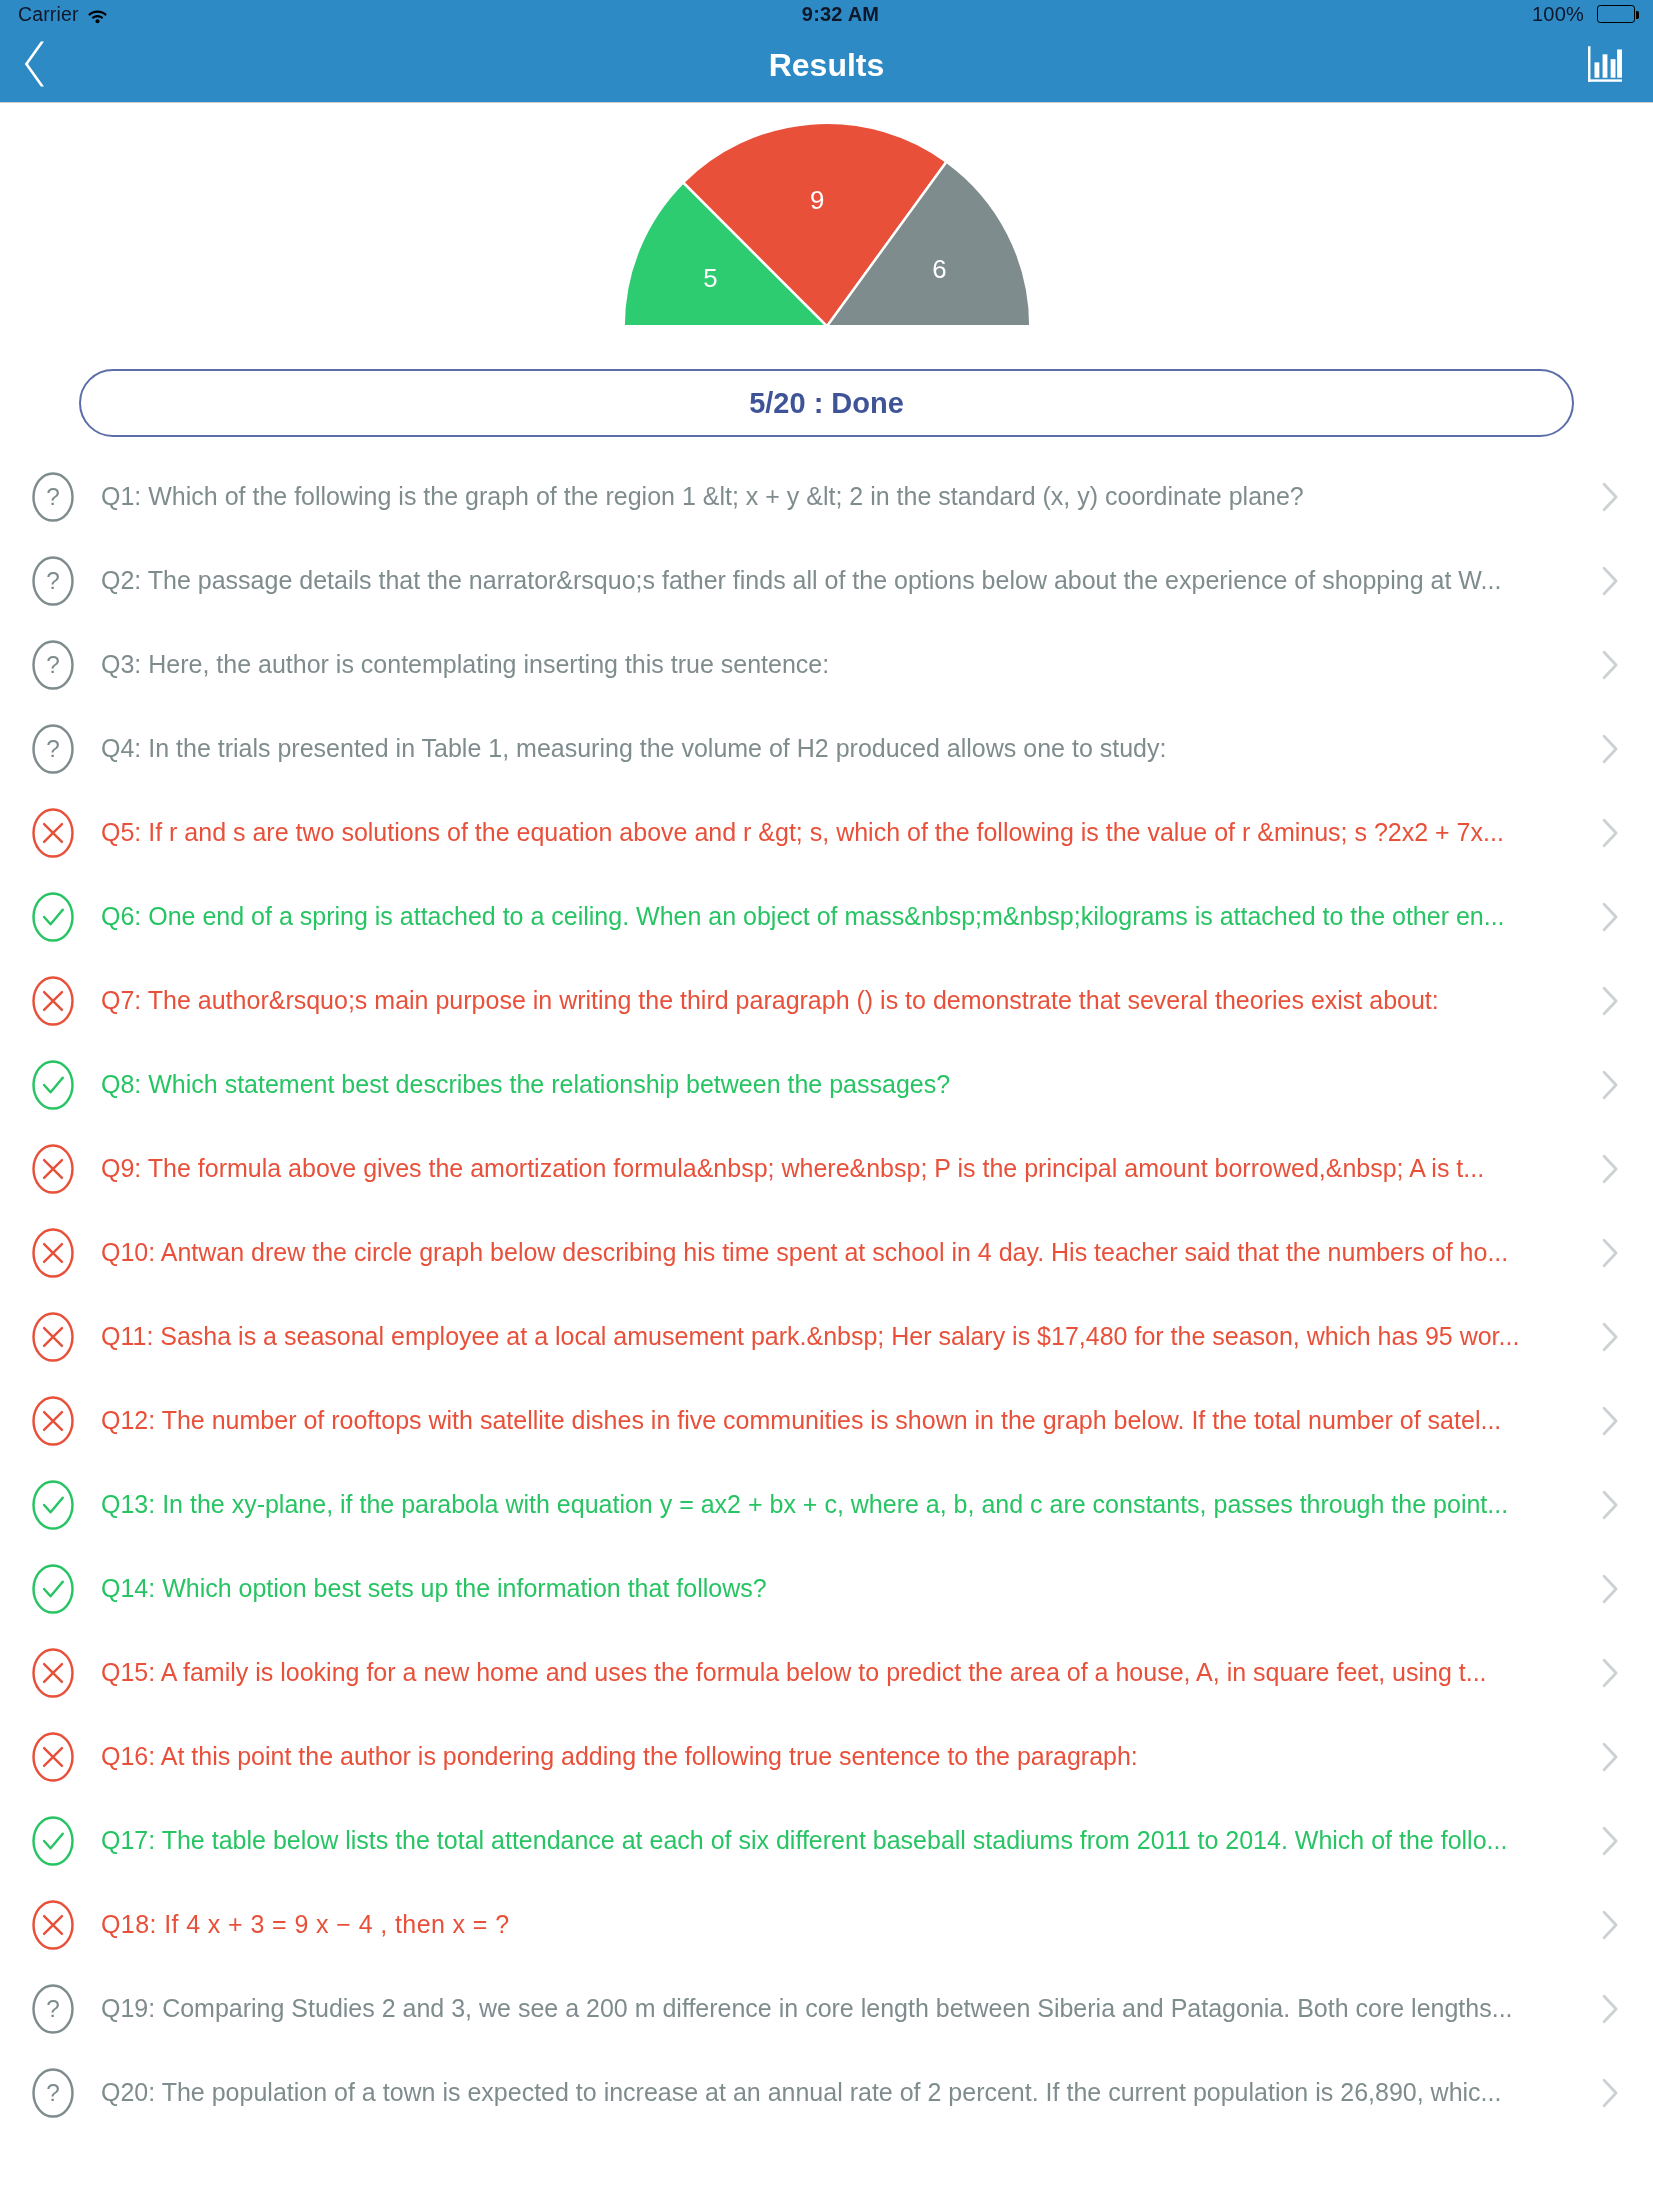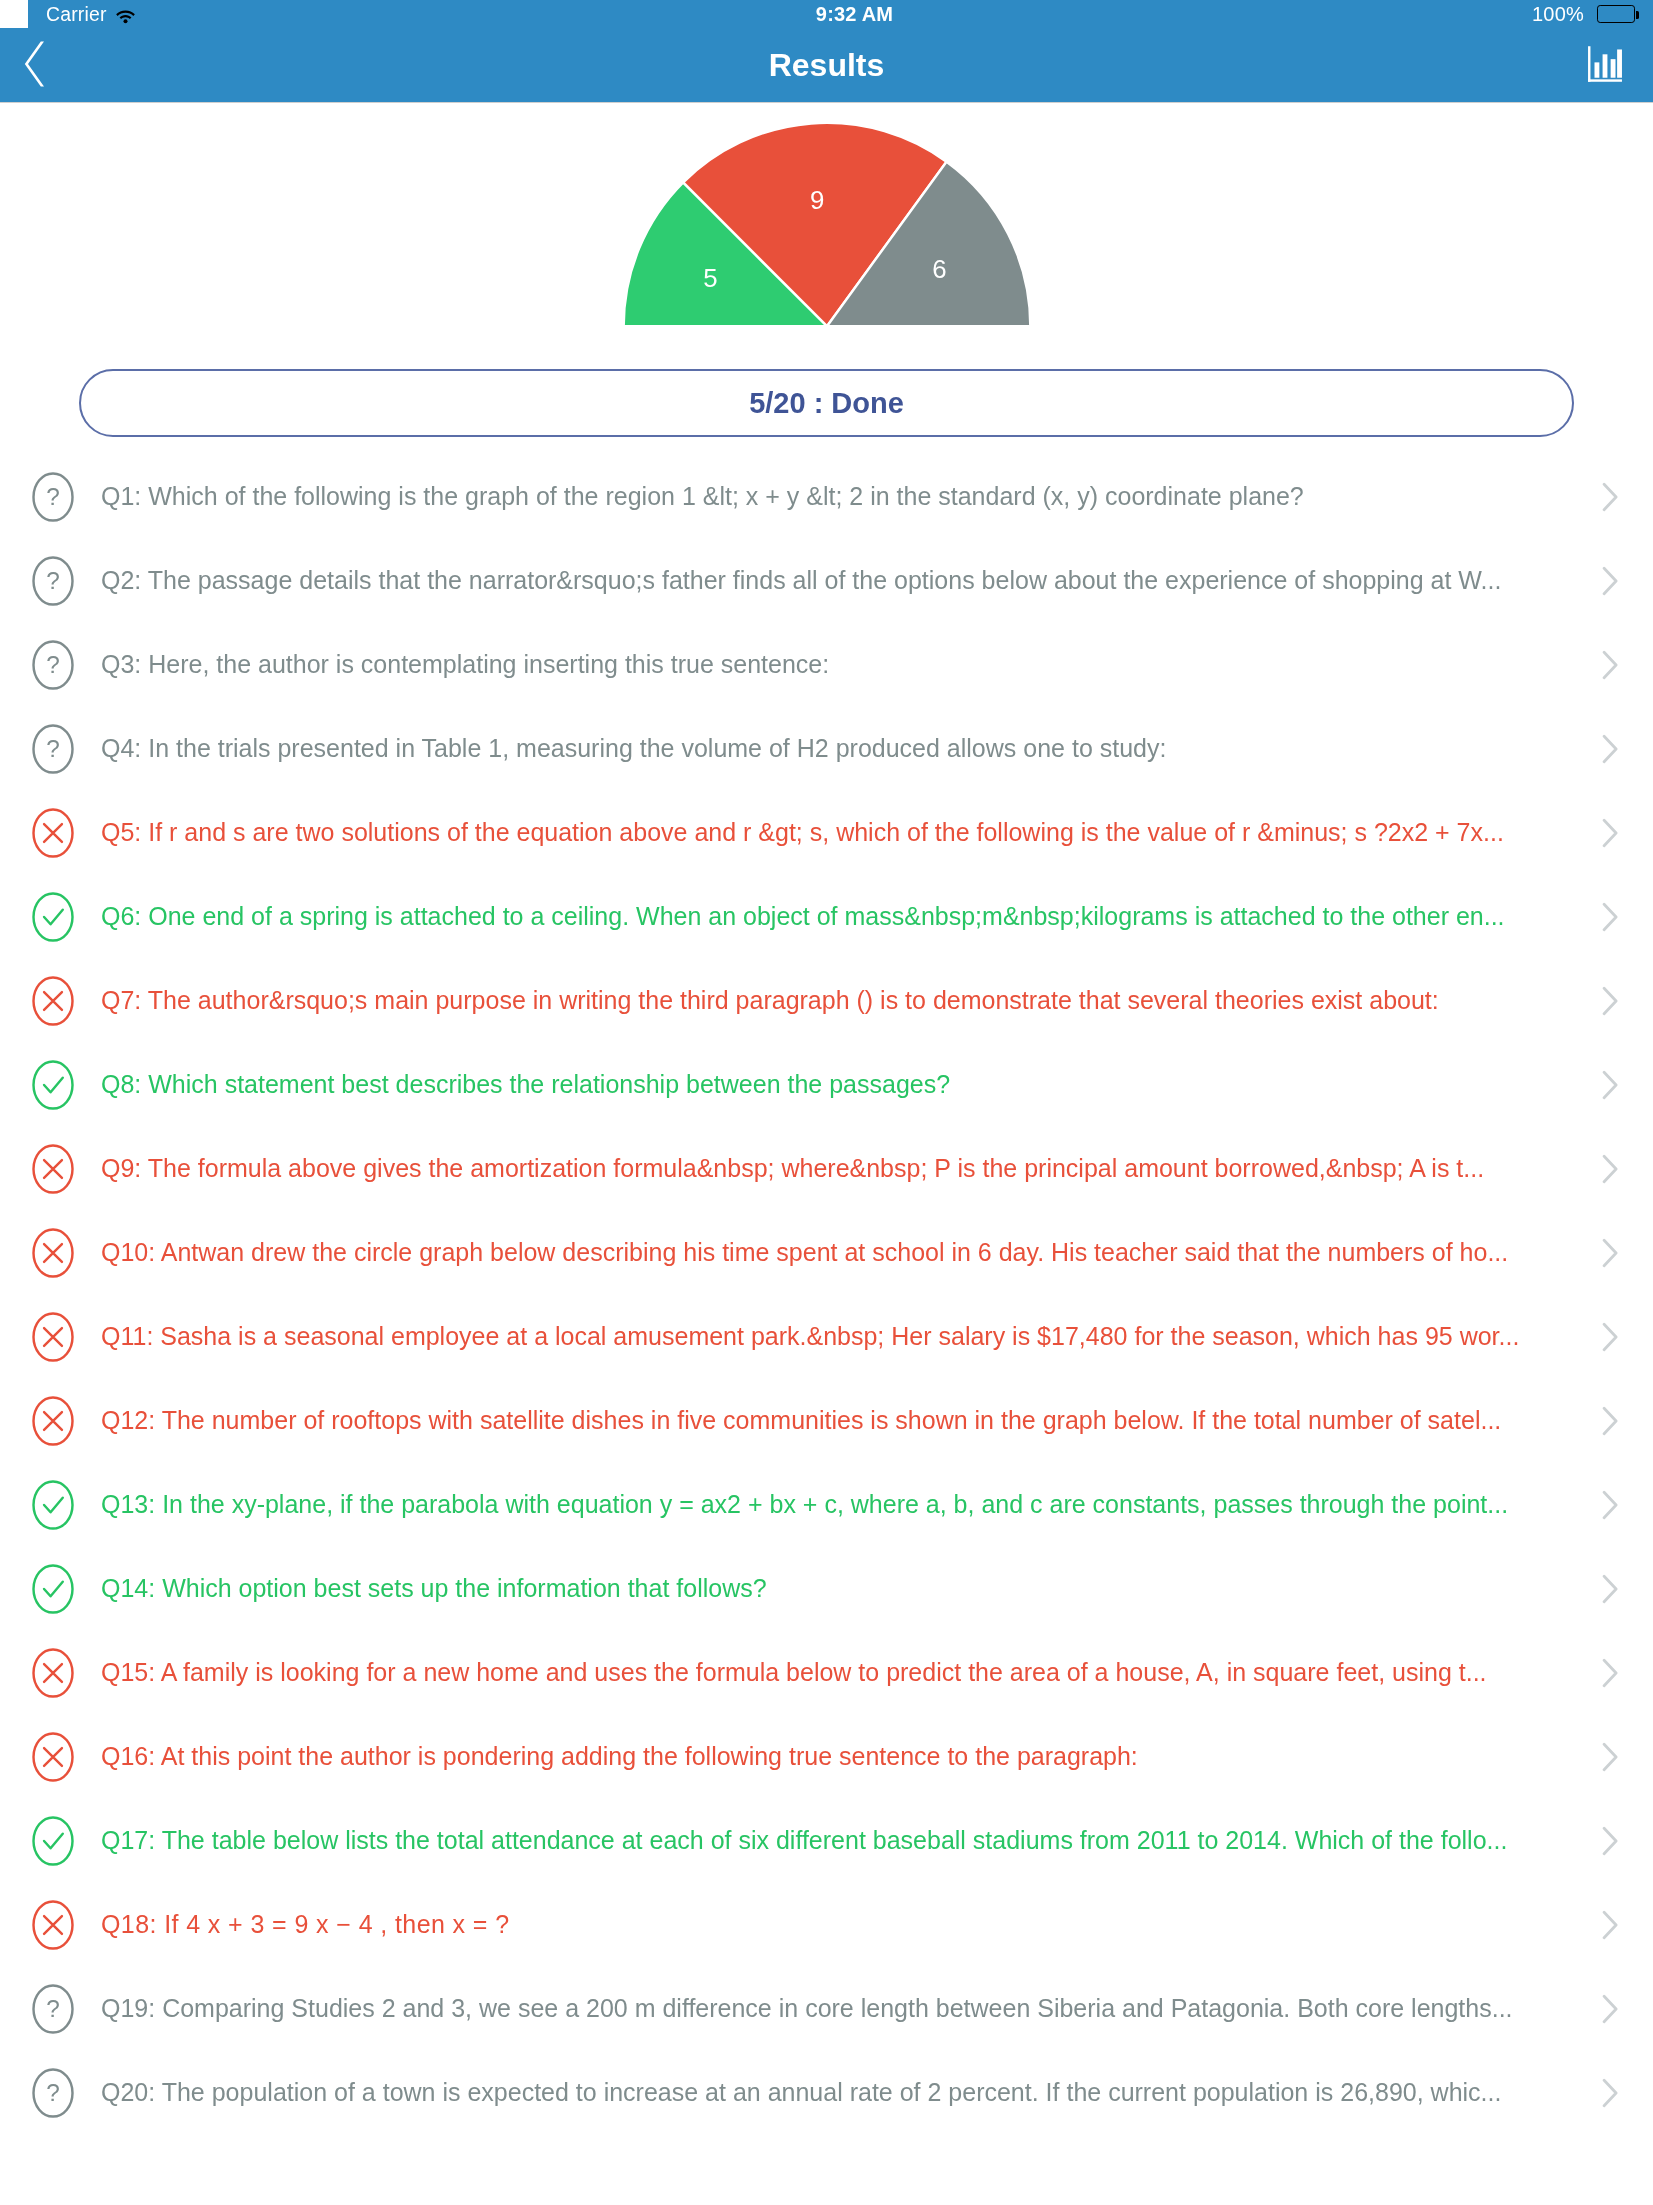--- a/index.html
+++ b/index.html
@@ -12,24 +12,23 @@
   }
 
   
   .status-bar {
     height: 28px;
     background: #2e8ac4;
     display: flex;
     align-items: center;
     padding: 0 18px;
     position: relative;
-    color: #ffffff;
+    color: #0f172a;
     font-size: 19.4px;
     letter-spacing: 0.2px;
-    margin-left: 28px;
   }
   .status-left { display: flex; align-items: center; gap: 8px; }
   .wifi-icon { display: inline-block; width: 21px; height: 16px; }
   .status-center {
     position: absolute;
     left: 0; right: 0;
     text-align: center;
     font-size: 20px;
     font-weight: 700;
     pointer-events: none;
@@ -339,21 +338,21 @@
         </svg>
       </div>
     </div>
     <div class="q-row st-wrong">
       <div class="q-icon">
         <svg width="44" height="52" viewBox="0 0 54 64">
         <ellipse cx="27" cy="32" rx="24" ry="29" fill="none" stroke="#e8503a" stroke-width="3"></ellipse>
         <path d="M16 21 L38 43 M38 21 L16 43" fill="none" stroke="#e8503a" stroke-width="3" stroke-linecap="round"></path>
         </svg>
       </div>
-      <div class="q-text">Q10: Antwan drew the circle graph below describing his time spent at school in 6 day. His teacher said that the numbers of ho...</div>
+      <div class="q-text">Q10: Antwan drew the circle graph below describing his time spent at school in 4 day. His teacher said that the numbers of ho...</div>
       <div class="q-chev">
         <svg width="19.4" height="32" viewBox="0 0 24 40">
       <path d="M5 4 L20 20 L5 36" fill="none" stroke="#c4c9cc" stroke-width="3.5" stroke-linecap="round" stroke-linejoin="round"></path>
         </svg>
       </div>
     </div>
     <div class="q-row st-wrong">
       <div class="q-icon">
         <svg width="44" height="52" viewBox="0 0 54 64">
         <ellipse cx="27" cy="32" rx="24" ry="29" fill="none" stroke="#e8503a" stroke-width="3"></ellipse>

